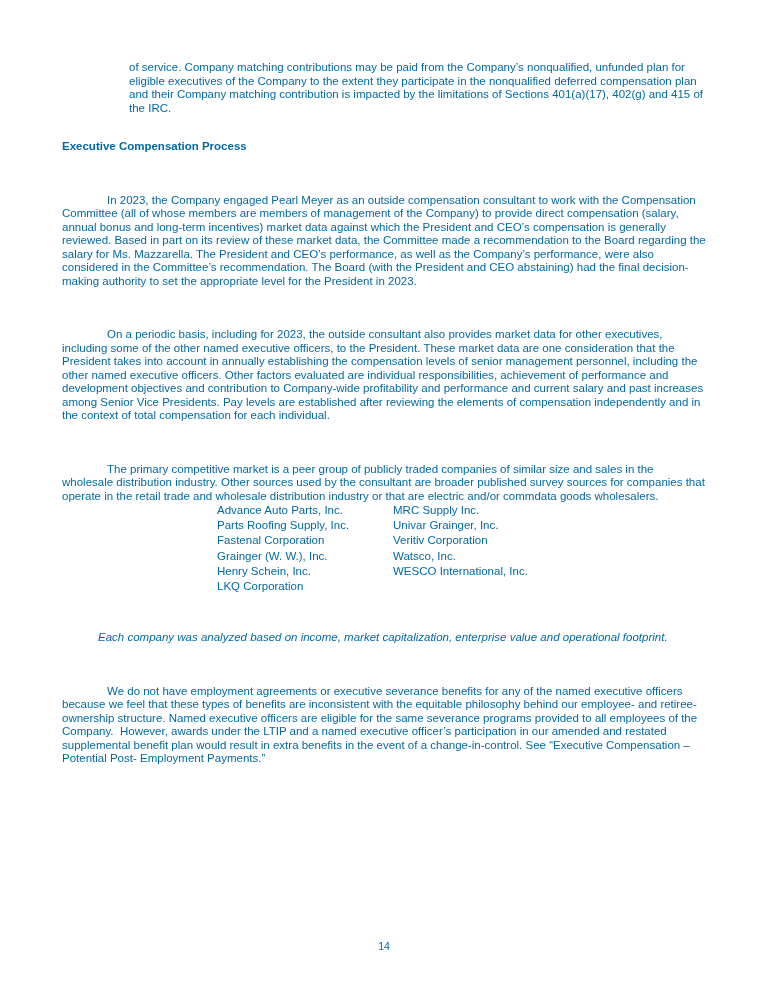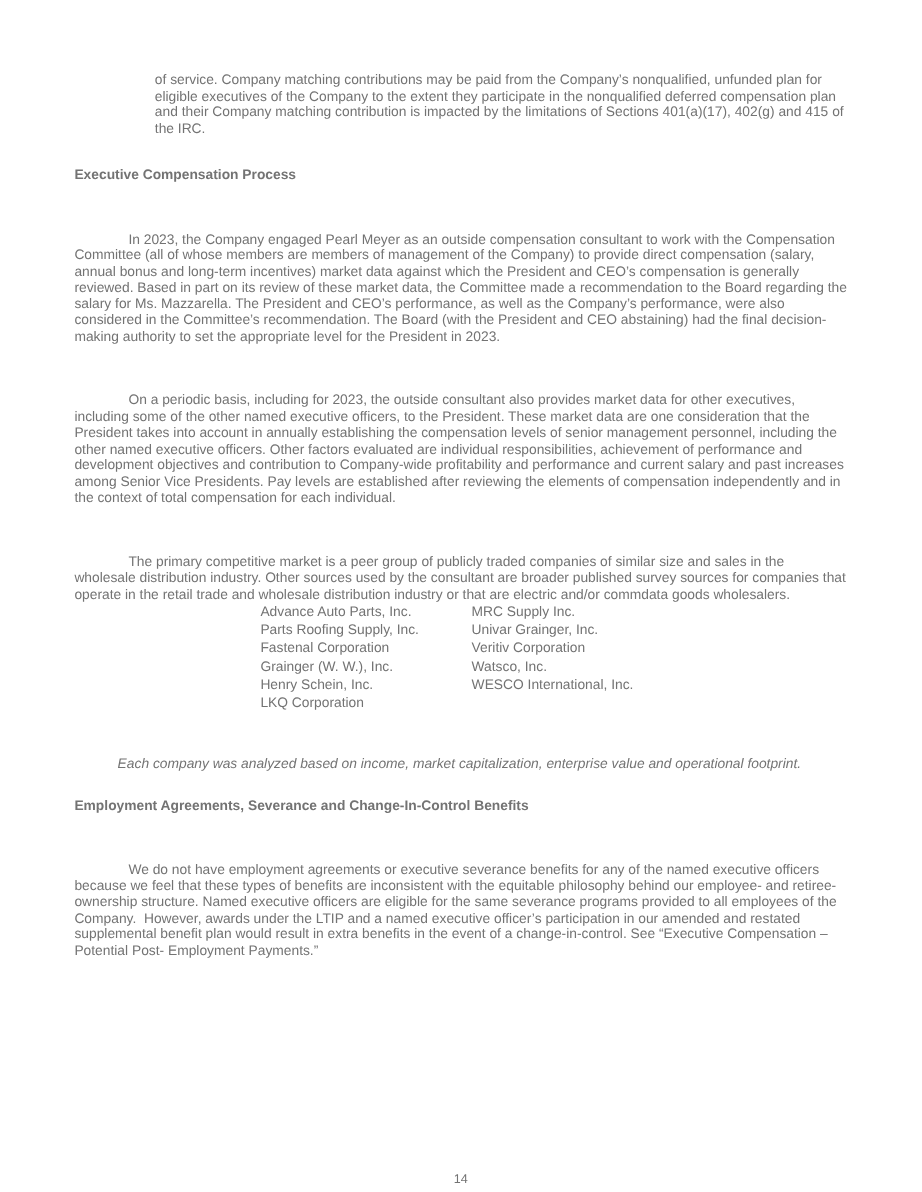--- a/index.html
+++ b/index.html
@@ -5,21 +5,21 @@
   html, body {
     margin: 0;
     padding: 0;
     background: #ffffff;
   }
   .page {
     position: relative;
     width: 768px;
     height: 993px;
     background: #ffffff;
-    color: #737373;
+    color: #0369a1;
     font-family: "Liberation Sans", sans-serif;
     overflow: hidden;
   }
   .content {
     position: absolute;
     left: 62px;
     top: 61px;
     width: 645px;
   }
   .para, .heading, .peer-col div {
@@ -67,21 +67,20 @@
     margin-top: 21px;
   }
   .page-number {
     position: absolute;
     top: 940px;
     left: 0;
     width: 100%;
     text-align: center;
     font-size: 10.5px;
     line-height: 13.5px;
-    margin-top: 37px;
   }
 </style>
 </head>
 <body>
 
 <div class="page">
   <div class="content">
 
     <p class="para block">of service. Company matching contributions may be paid from the Company’s nonqualified, unfunded plan for eligible executives of the Company to the extent they participate in the nonqualified deferred compensation plan and their Company matching contribution is impacted by the limitations of Sections 401(a)(17), 402(g) and 415 of the IRC.</p>
 
@@ -107,20 +106,19 @@
         <div>MRC Supply Inc.</div>
         <div>Univar Grainger, Inc.</div>
         <div>Veritiv Corporation</div>
         <div>Watsco, Inc.</div>
         <div>WESCO International, Inc.</div>
       </div>
     </div>
 
     <p class="para indent-sm after-list">Each company was analyzed based on income, market capitalization, enterprise value and operational footprint.</p>
 
-    <h2 class="heading h-emp">Employment Agreements, Severance and Change-In-Control Benefits</h2>
 
     <p class="para indent gap">We do not have employment agreements or executive severance benefits for any of the named executive officers because we feel that these types of benefits are inconsistent with the equitable philosophy behind our employee- and retiree-ownership structure. Named executive officers are eligible for the same severance programs provided to all employees of the Company.  However, awards under the LTIP and a named executive officer’s participation in our amended and restated supplemental benefit plan would result in extra benefits in the event of a change-in-control. See “Executive Compensation – Potential Post- Employment Payments.”</p>
 
   </div>
 
   <div class="page-number">14</div>
 </div>
 
 </body></html>

